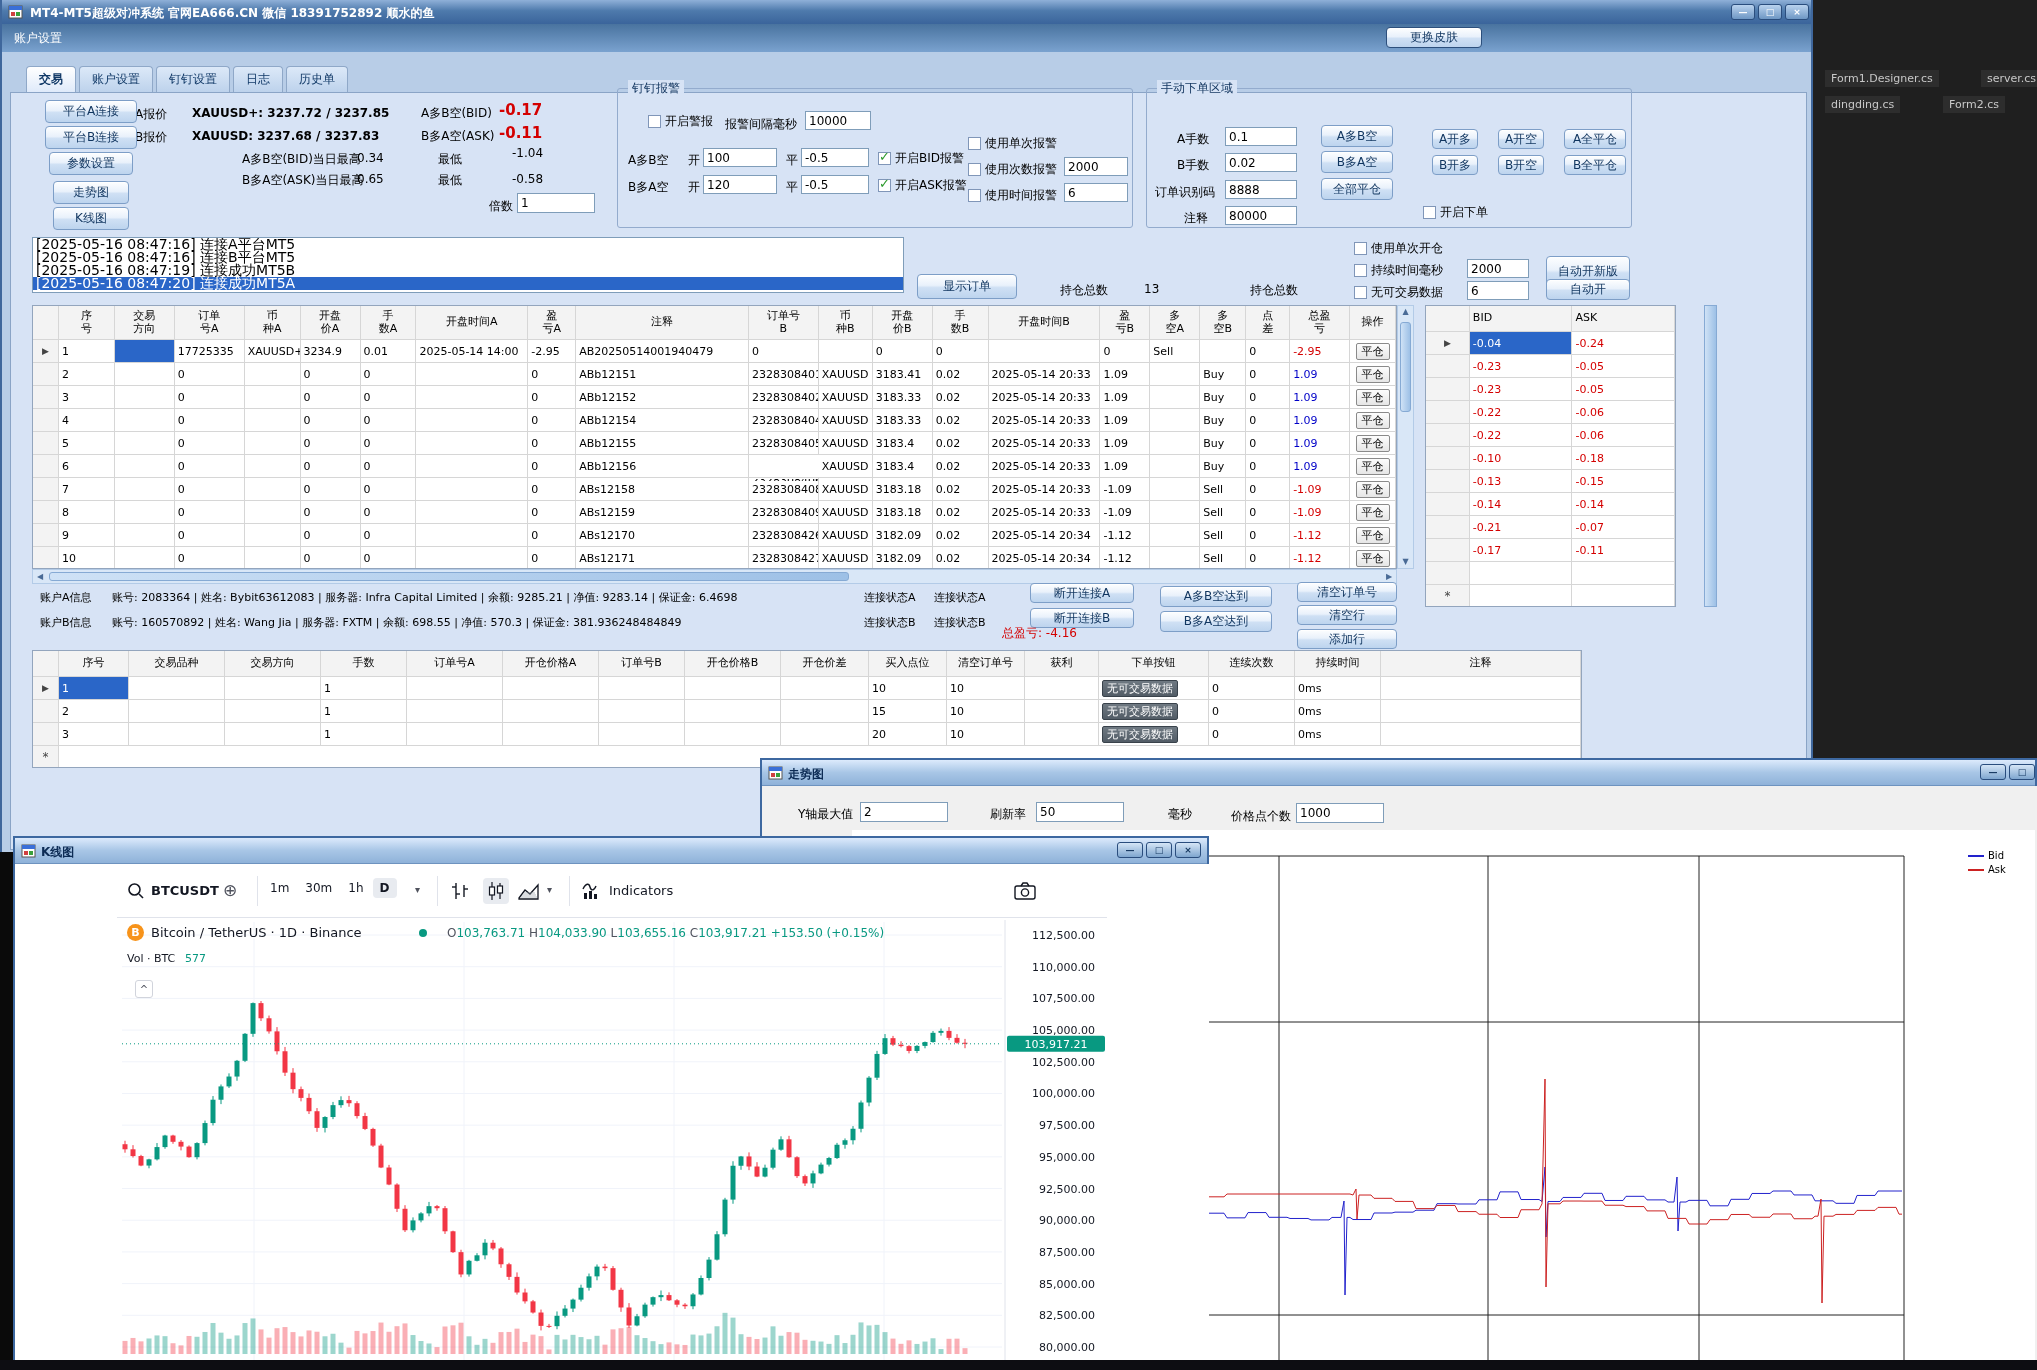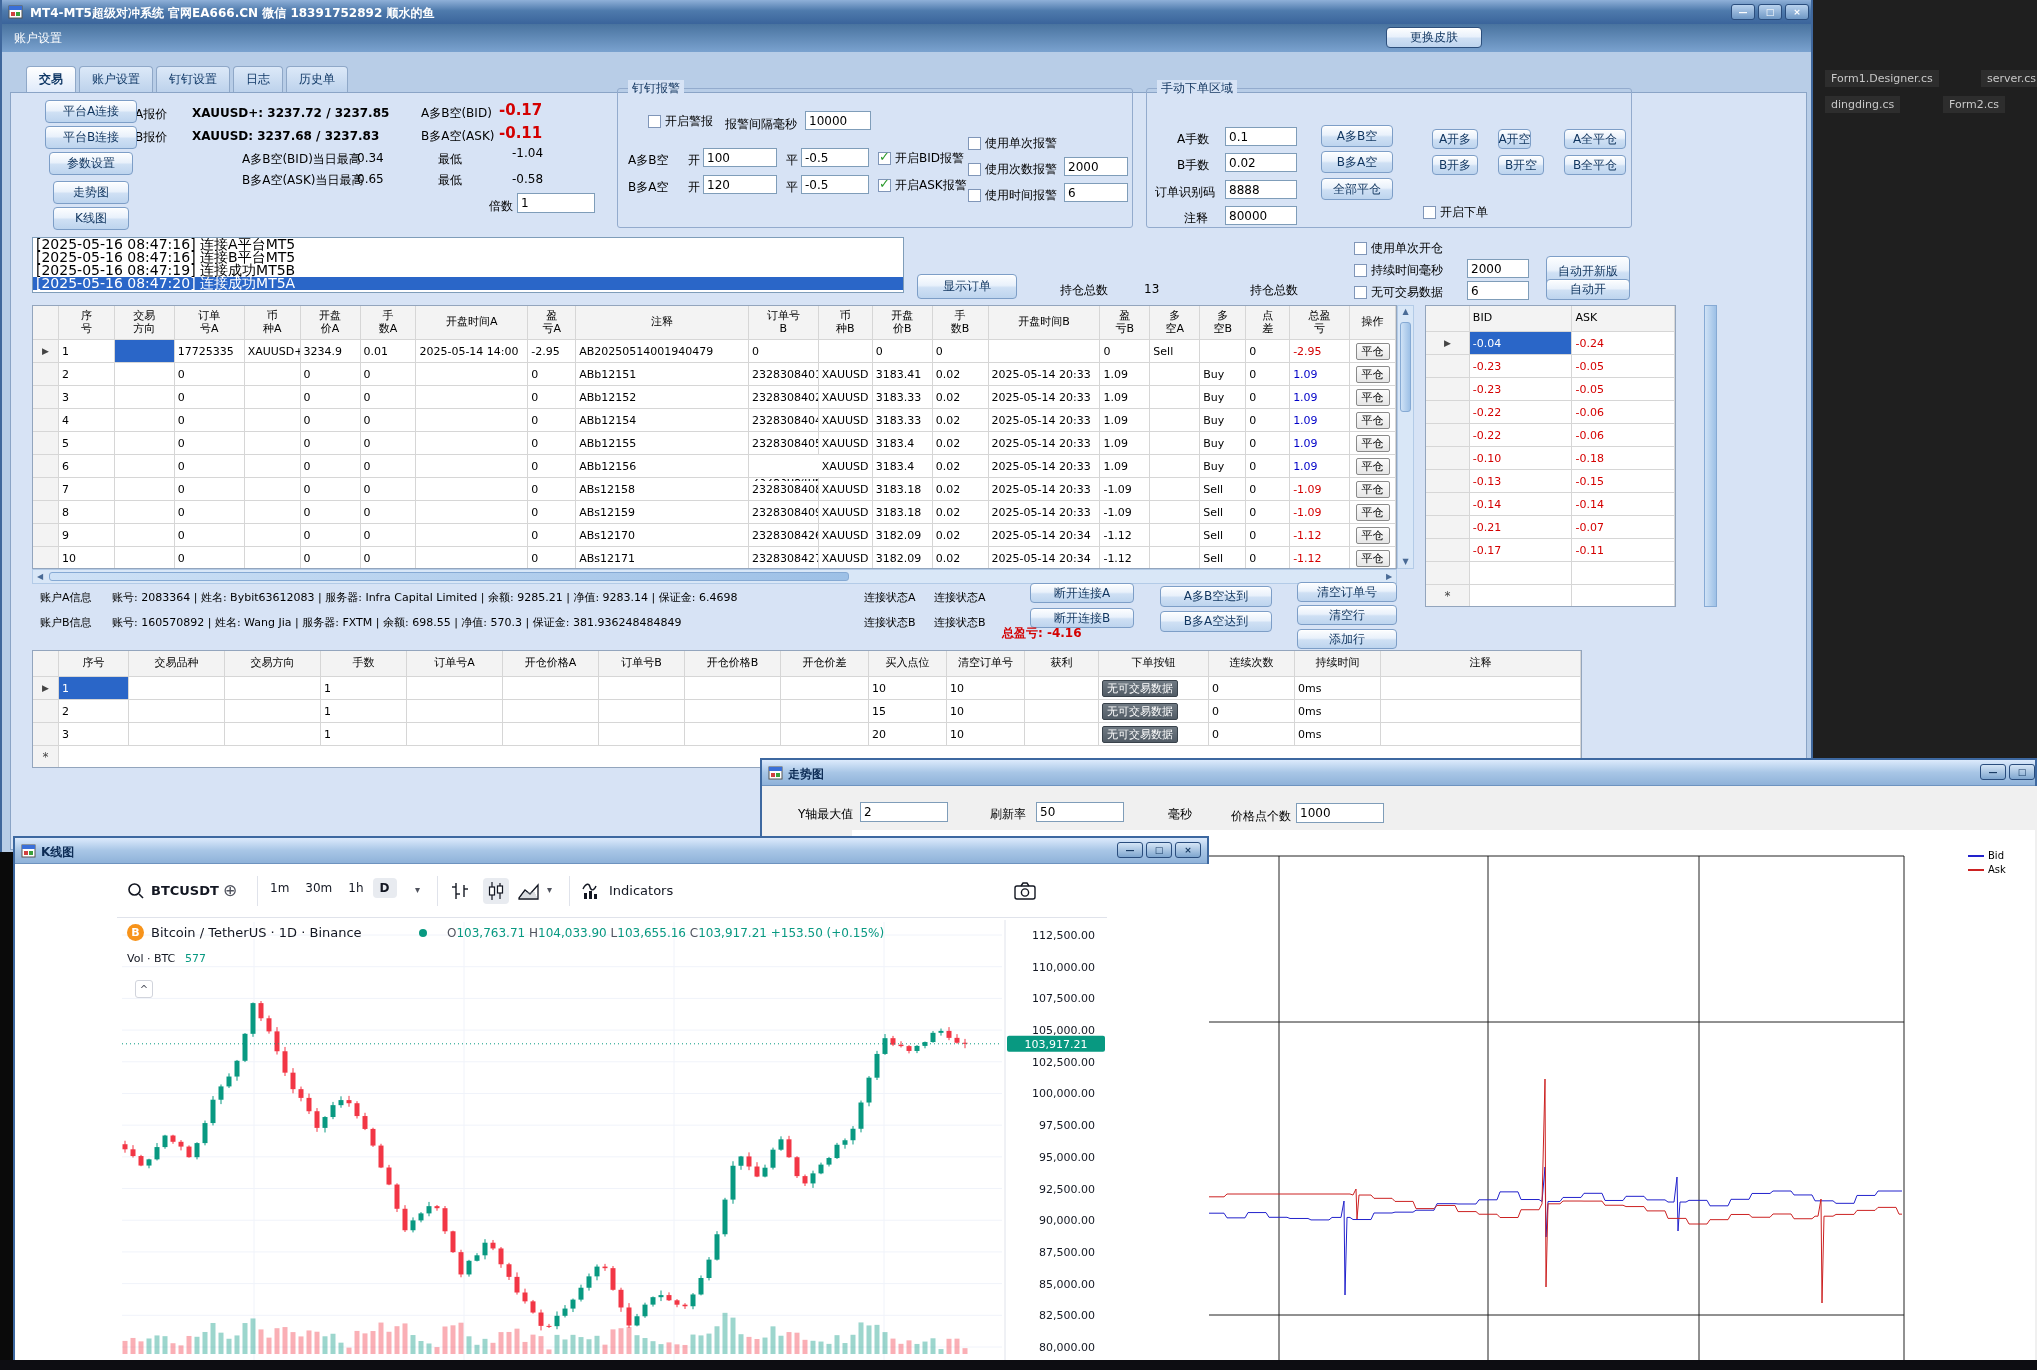--- a/index.html
+++ b/index.html
@@ -152,21 +152,21 @@
         </div>
       <span class="input" style="left:446px;top:94px;width:64px;height:19px">6</span>
     </div>
 
     <div class="grp" style="left:1144px;top:88px;width:486px;height:140px">
       <span class="cap">手动下单区域</span>
       <span class="lbl" style="left:30px;top:42px">A手数</span>
       <span class="input" style="left:78px;top:38px;width:72px;height:19px">0.1</span>
       <span class="glossy" style="left:174px;top:36px;width:72px;height:22px">A多B空</span>
       <span class="glossy" style="left:285px;top:40px;width:46px;height:20px">A开多</span>
-      <span class="glossy" style="left:351px;top:40px;width:33px;height:20px">A开空</span>
+      <span class="glossy" style="left:351px;top:40px;width:46px;height:20px">A开空</span>
       <span class="glossy" style="left:417px;top:40px;width:62px;height:20px">A全平仓</span>
       <span class="lbl" style="left:30px;top:68px">B手数</span>
       <span class="input" style="left:78px;top:64px;width:72px;height:19px">0.02</span>
       <span class="glossy" style="left:174px;top:62px;width:72px;height:22px">B多A空</span>
       <span class="glossy" style="left:285px;top:66px;width:46px;height:20px">B开多</span>
       <span class="glossy" style="left:351px;top:66px;width:46px;height:20px">B开空</span>
       <span class="glossy" style="left:417px;top:66px;width:62px;height:20px">B全平仓</span>
       <span class="lbl" style="left:8px;top:95px">订单识别码</span>
       <span class="input" style="left:78px;top:91px;width:72px;height:19px">8888</span>
       <span class="glossy" style="left:174px;top:89px;width:72px;height:22px">全部平仓</span>
@@ -584,21 +584,21 @@
     <span class="glossy" style="left:1028px;top:583px;width:104px;height:20px">断开连接A</span>
     <span class="glossy" style="left:1158px;top:586px;width:112px;height:21px">A多B空达到</span>
     <span class="glossy" style="left:1295px;top:582px;width:100px;height:20px">清空订单号</span>
     <span class="lbl small" style="left:38px;top:615px">账户B信息</span>
     <span class="lbl small" style="left:110px;top:615px">账号: 160570892 | 姓名: Wang Jia | 服务器: FXTM | 余额: 698.55 | 净值: 570.3 | 保证金: 381.936248484849</span>
     <span class="lbl small" style="left:862px;top:615px">连接状态B</span>
     <span class="lbl small" style="left:932px;top:615px">连接状态B</span>
     <span class="glossy" style="left:1028px;top:608px;width:104px;height:20px">断开连接B</span>
     <span class="glossy" style="left:1158px;top:611px;width:112px;height:21px">B多A空达到</span>
     <span class="glossy" style="left:1295px;top:605px;width:100px;height:20px">清空行</span>
-    <span class="lbl red" style="left:1000px;top:625px;font-weight:bold">总盈亏: -4.16</span>
+    <span class="lbl red" style="left:1000px;top:625px;font-weight:normal">总盈亏: -4.16</span>
     <span class="glossy" style="left:1295px;top:629px;width:100px;height:20px">添加行</span>
 
     <div id="grid2" class="tbl" style="left:30px;top:650px;width:1550px;height:118px">
         <div class="trow hrow" style="height: 26px;">
           <div class="mcell" style="width: 26px;"></div>
           <div style="width: 70px;">序号</div>
           <div style="width: 96px;">交易品种</div>
           <div style="width: 96px;">交易方向</div>
           <div style="width: 86px;">手数</div>
           <div style="width: 96px;">订单号A</div>

